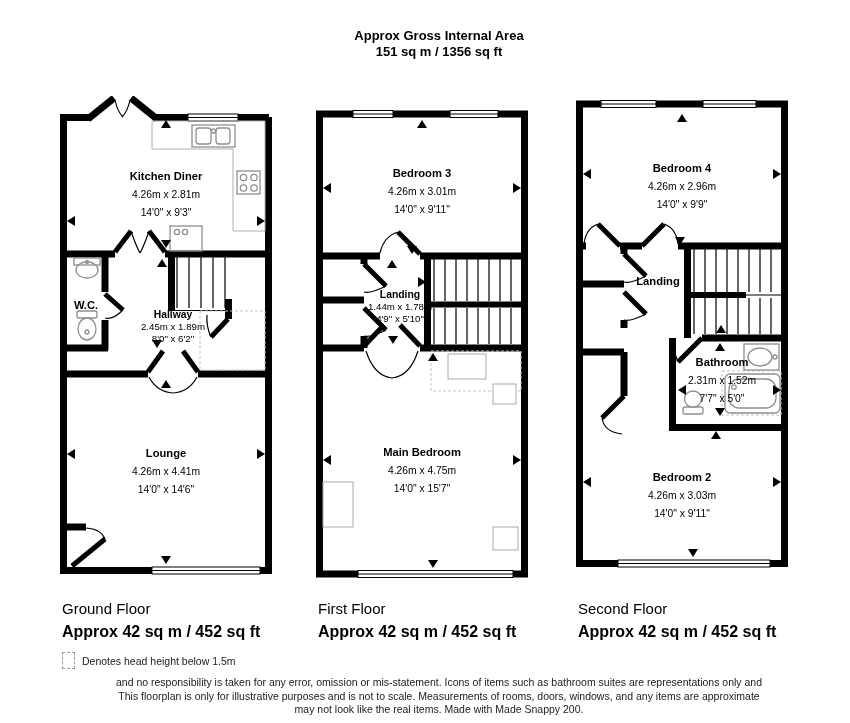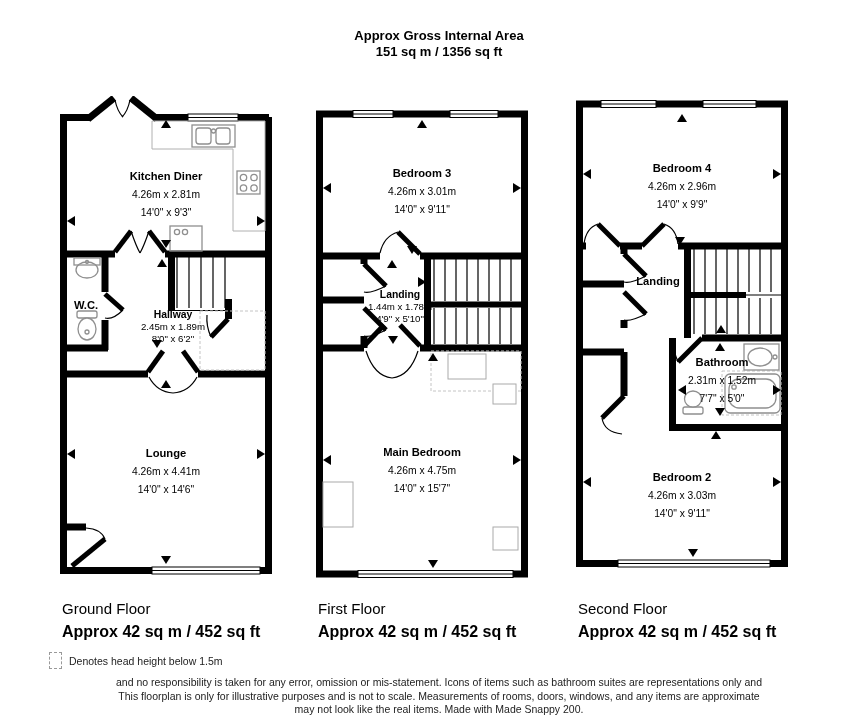--- a/index.html
+++ b/index.html
@@ -20,21 +20,21 @@
   .dash{stroke:#c4c4c4;stroke-width:1;fill:none;stroke-dasharray:3,2;}
   .furn{stroke:#aaaaaa;stroke-width:1;fill:#fff;}
   .arrow{fill:#000;stroke:none;}
   .rname{font-size:11.2px;font-weight:bold;text-anchor:middle;fill:#000;}
   .rdim{font-size:10.3px;text-anchor:middle;fill:#000;}
   .rname-sm{font-size:10.4px;font-weight:bold;text-anchor:middle;fill:#000;}
   .rdim-sm{font-size:9.7px;text-anchor:middle;fill:#000;}
   .floor-label{position:absolute;top:600px;}
   .floor-label .fname{font-size:15px;font-weight:normal;color:#000;}
   .floor-label .farea{font-size:16px;font-weight:bold;margin-top:6px;}
-  .legend{position:absolute;left:49px;top:652px;display:flex;align-items:center;}
+  .legend{position:absolute;left:62px;top:652px;display:flex;align-items:center;}
   .legend .box{width:11px;height:15px;border:1px dashed #999;margin-right:7px;}
   .legend .ltext{font-size:10.5px;color:#222;}
   .disclaimer{position:absolute;left:0;top:676px;width:100%;text-align:center;
               font-size:10.5px;line-height:13.5px;color:#222;}
 </style>
 </head>
 <body>
 
 <div class="canvas">
 

